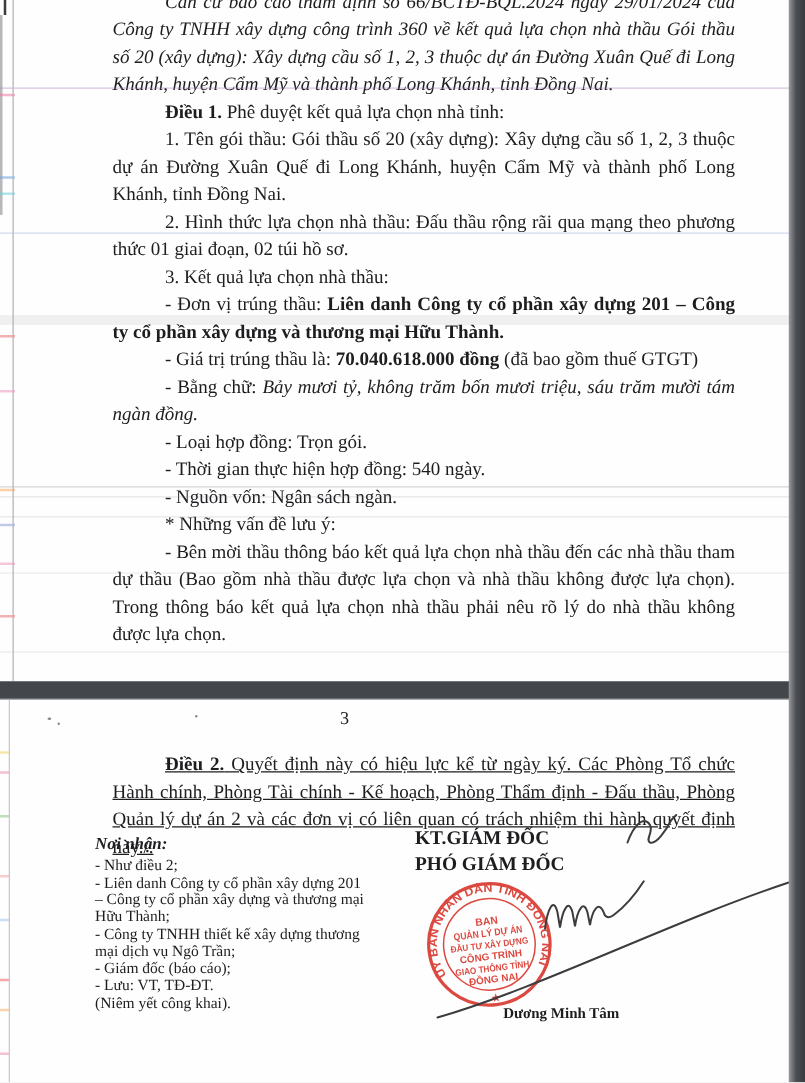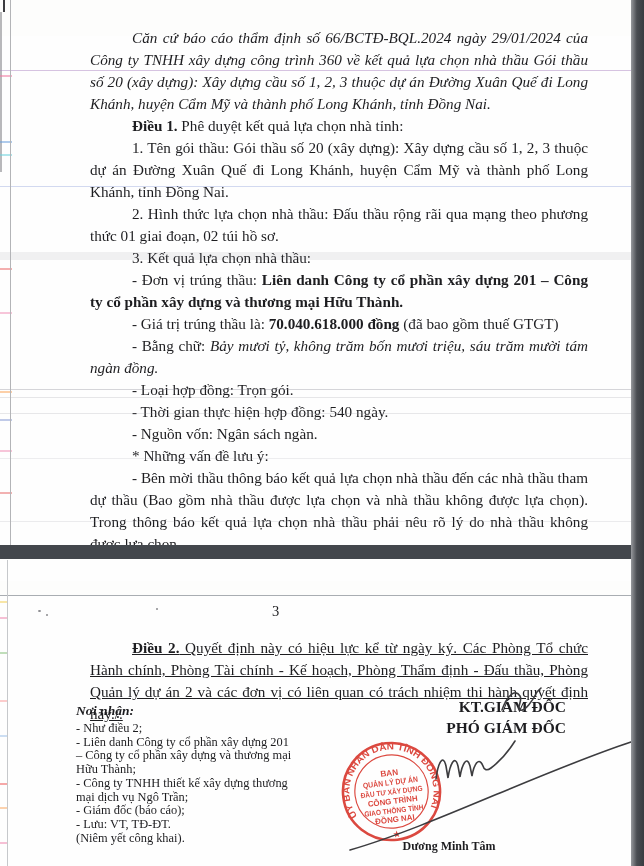--- a/index.html
+++ b/index.html
@@ -1,19 +1,19 @@
 <!DOCTYPE html>
 <html><head>
 <meta charset="utf-8">
 <style>
   html,body{margin:0;padding:0;background:#e8e8e8;}
   #stage{position:relative;width:644px;height:866px;overflow:hidden;background:#fdfdfc;
          font-family:"Liberation Serif","DejaVu Serif",serif;color:#1d1d20;}
   
-  .page{position:absolute;left:0;right:0;background:#fefefe;margin-top:36px;}
+  .page{position:absolute;left:0;right:0;background:#fefefe;}
   #page1{top:0;height:545px;}
   #page2{top:559px;height:307px;border-top:1.5px solid #a9adb2;}
   #page-divider{position:absolute;left:0;right:0;top:545px;height:14px;background:#43474c;z-index:6;}
   #right-strip{position:absolute;top:0;right:0;width:13px;height:866px;z-index:7;
                background:linear-gradient(to right,#97999d 0%,#4a4d52 45%,#383b40 100%);}
   .edge-line{position:absolute;width:1px;background:#b3b4b7;z-index:3;}
   #p1-edge{left:10px;top:0;height:545px;}
   #p2-edge{left:7px;top:560px;height:306px;background:#c6c8cb;}
   #corner-mark{position:absolute;left:0;top:12px;width:2px;height:160px;background:#9a9a9e;opacity:.7;}
   #tick-mark{position:absolute;left:3px;top:0;width:2px;height:12px;background:#3c3c40;}
@@ -25,21 +25,21 @@
   p.center{text-indent:0;text-align:center;}
   .it{font-style:italic;}
   #p1-heading{font-weight:bold;font-size:16.5px;letter-spacing:.4px;}
   #p2-num{position:absolute;left:272px;top:7px;font-size:14.5px;}
   #p2-article{position:absolute;left:90px;right:56px;top:41px;font-size:15.2px;line-height:22px;
               text-align:justify;text-decoration:underline;}
   #p2-article .ind{display:inline-block;width:42px;}
   #p2-recipients{position:absolute;left:76px;top:107px;width:218px;}
   #p2-recipients .hdr{font-weight:bold;font-style:italic;font-size:13.5px;margin:0 0 3px 0;}
   #p2-recipients ul{list-style:none;margin:0;padding:0;font-size:12.4px;line-height:13.7px;}
-  #p2-titles{position:absolute;left:332px;top:100px;width:234px;text-align:right;
+  #p2-titles{position:absolute;left:332px;top:100px;width:234px;text-align:left;
              font-weight:bold;font-size:15.5px;line-height:21px;}
   #p2-name{position:absolute;left:332px;top:243px;width:234px;text-align:center;
            font-weight:bold;font-size:12px;}
   
   #seal{position:absolute;left:340px;top:144px;width:103px;height:103px;z-index:4;
         transform:rotate(-7deg);opacity:.92;}
   #signature{position:absolute;left:330px;top:84px;width:314px;height:186px;z-index:5;}
   .speck{position:absolute;background:#8a8a8e;border-radius:50%;z-index:2;}
 </style>
 </head>

